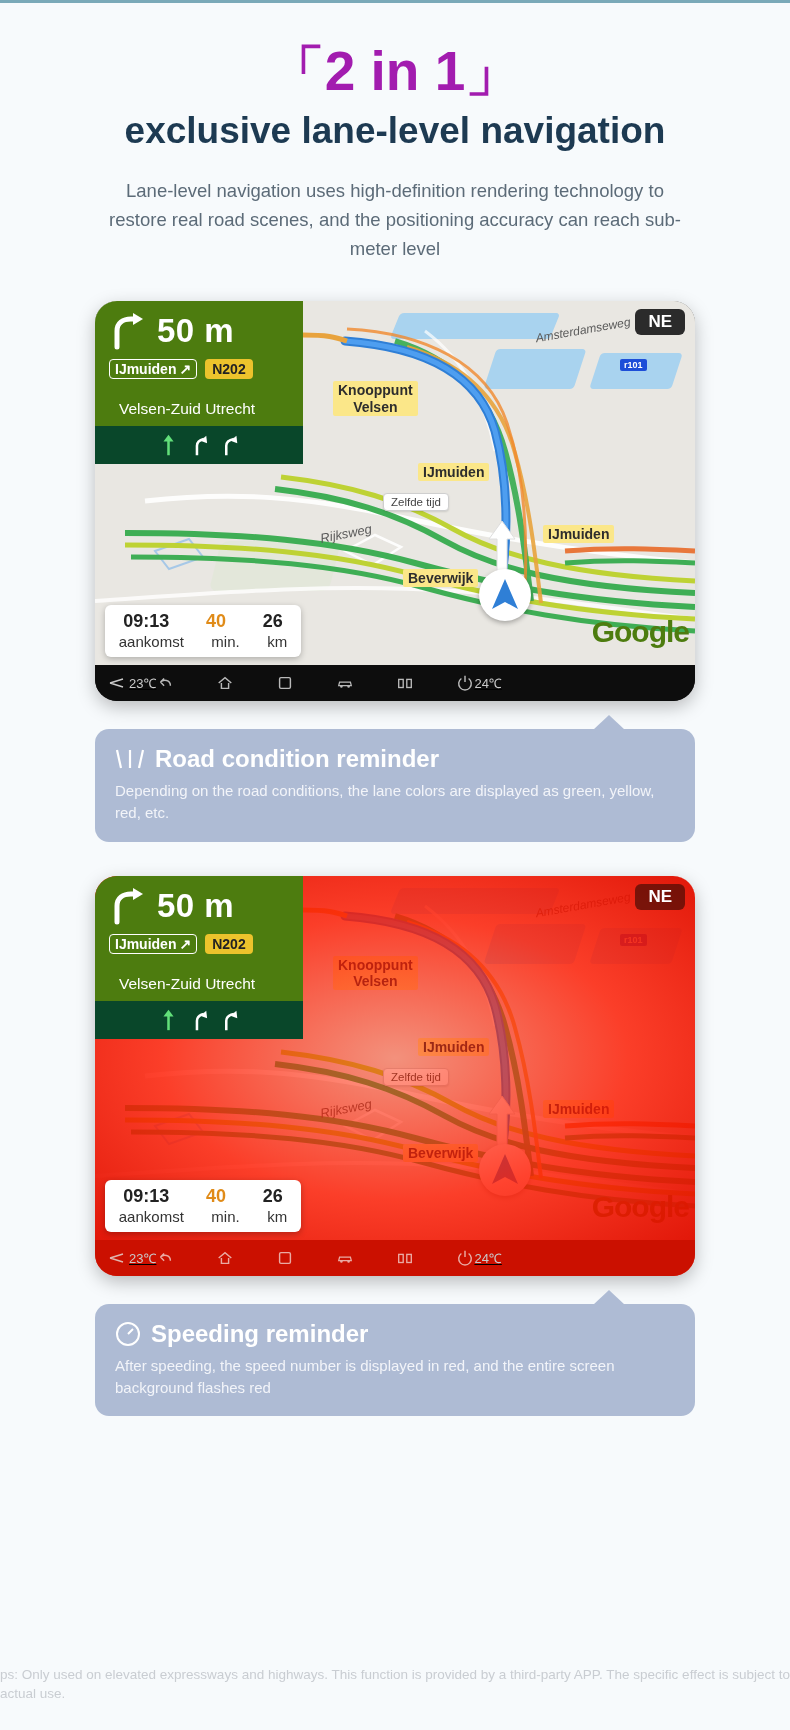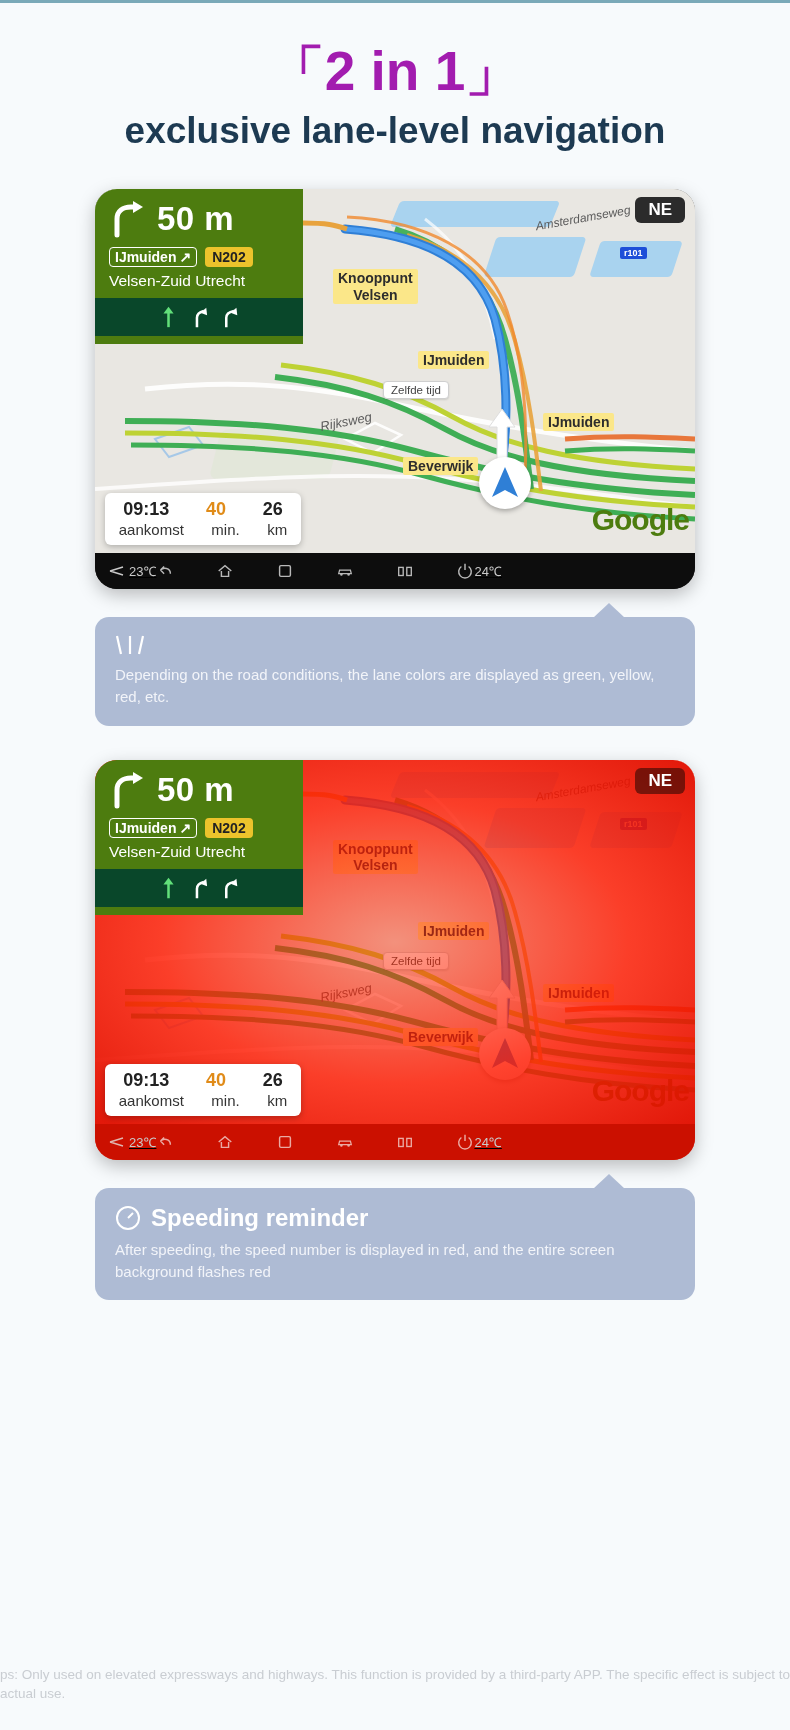--- a/index.html
+++ b/index.html
@@ -125,21 +125,21 @@
   .instr .row2{display:flex;align-items:center;gap:8px;padding-left:14px;margin-top:2px;}
   .badge-out{
     border:1.5px solid #fff;border-radius:4px;
     padding:1px 5px;font-size:14px;font-weight:bold;color:#fff;
     display:flex;align-items:center;gap:3px;
   }
   .badge-yellow{
     background:#ecc32c;color:#222;border-radius:4px;
     padding:2px 7px;font-size:14px;font-weight:bold;
   }
-  .instr .row3{padding-left:14px;margin-top:5px;font-size:15.5px;}
+  .instr .row3{padding-left:24px;margin-top:21px;font-size:15.5px;}
   .instr .lanes{
     margin-top:8px;height:38px;background:#09472a;
     display:flex;align-items:center;justify-content:center;gap:14px;
   }
   .lane-ico{width:17px;height:22px;}
 
   
   .eta{
     position:absolute;left:10px;bottom:8px;
     width:196px;background:#fff;border-radius:6px;
@@ -204,20 +204,21 @@
 </head>
 <body>
 
 <div class="topline"></div>
 
 <div class="hero">
   <h1>
     <span class="bracket">「</span><span>2 in 1</span><span class="bracket">」</span>
   </h1>
   <h2>exclusive lane-level navigation</h2>
+  <p>Lane-level navigation uses high-definition rendering technology to restore real road scenes, and the positioning accuracy can reach sub-meter level</p>
 </div>
 
 <div class="device">
   <div class="screen">
     <div class="map">
 
       <div class="water" style="left:300px;top:12px;width:160px;height:26px;transform:skewX(-22deg);"></div>
       <div class="water" style="left:395px;top:48px;width:90px;height:40px;transform:skewX(-18deg);"></div>
       <div class="water" style="left:500px;top:52px;width:82px;height:36px;transform:skewX(-18deg);"></div>
       <div class="greenarea" style="left:120px;top:240px;width:120px;height:50px;transform:skewX(-14deg);opacity:.6"></div>
@@ -358,20 +359,21 @@
 </div>
 
 <div class="card">
   <div class="pointer"></div>
   <div class="ctitle">
     <svg width="30" height="24" viewBox="0 0 30 24">
       <path d="M6 21 L2 3" stroke="#ffffff" stroke-width="2.2" fill="none"></path>
       <path d="M15 21 L15 3" stroke="#ffffff" stroke-width="2.2" fill="none"></path>
       <path d="M24 21 L28 3" stroke="#ffffff" stroke-width="2.2" fill="none"></path>
     </svg>
+    <span>Road condition reminder</span>
   </div>
   <div class="cbody">Depending on the road conditions, the lane colors are displayed as green, yellow, red, etc.</div>
 </div>
 
 <div class="device red" style="margin-top:34px;">
   <div class="screen">
     <div class="map">
 
       <div class="water" style="left:300px;top:12px;width:160px;height:26px;transform:skewX(-22deg);"></div>
       <div class="water" style="left:395px;top:48px;width:90px;height:40px;transform:skewX(-18deg);"></div>

